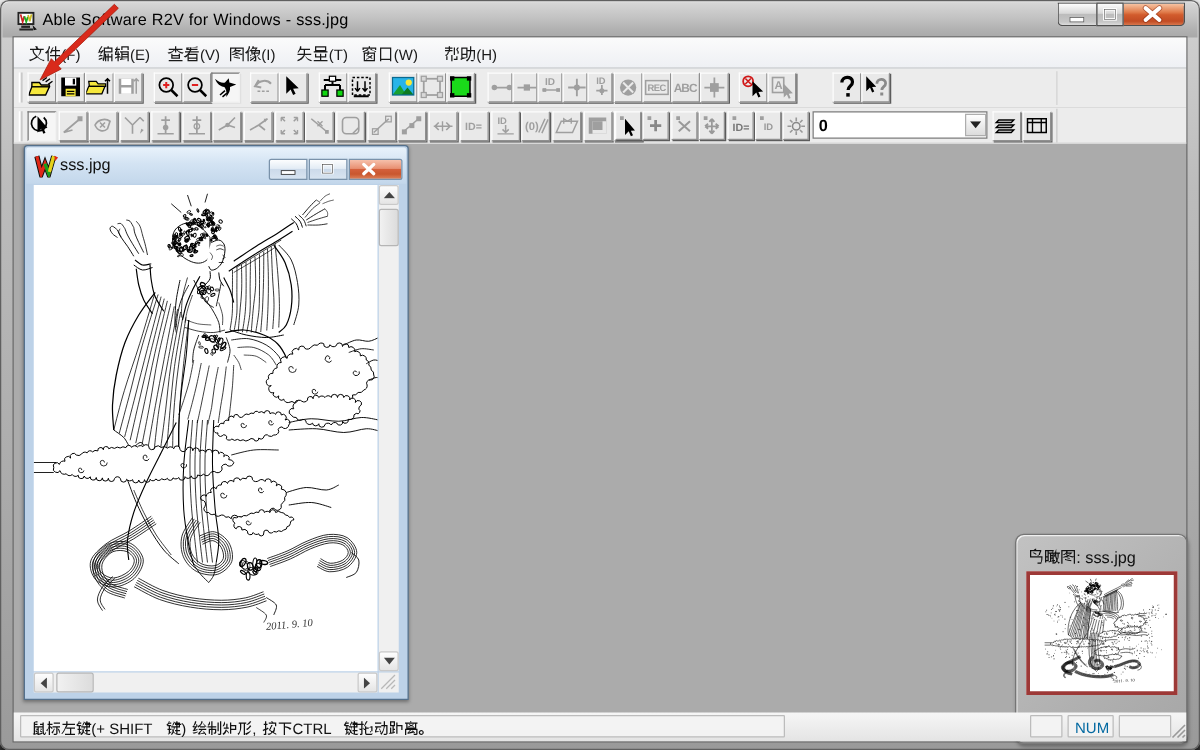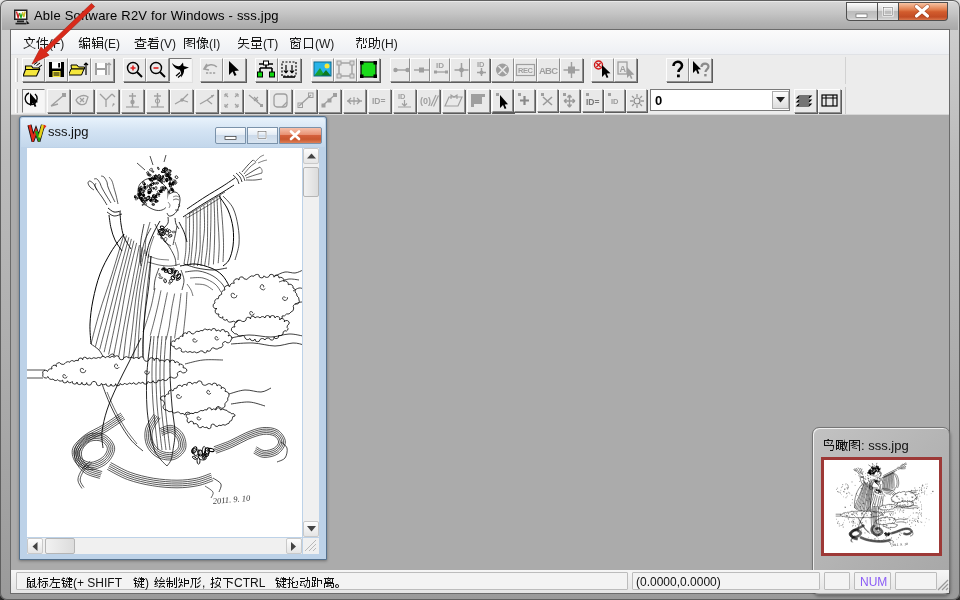--- a/index.html
+++ b/index.html
@@ -1109,26 +1109,23 @@
       </svg></div>
 </div>
 <div id="status">
 <div class="sbox" style="left:5px;width:612px"><svg width="612" height="18" viewBox="0 0 612 18">
         <text x="56.0" y="14.0" font-size="12px" fill="#111" font-family="Liberation Sans, sans-serif"> (+ SHIFT </text>
         <text x="128.1" y="14.0" font-size="12px" fill="#111" font-family="Liberation Sans, sans-serif">) </text>
         <text x="184.9" y="14.0" font-size="12px" fill="#111" font-family="Liberation Sans, sans-serif">, </text>
         <text x="217.0" y="14.0" font-size="12px" fill="#111" font-family="Liberation Sans, sans-serif"> CTRL </text>
         <path fill="#111" d="M17 9C17 13 17 15 19 15C19 15 19 15 20 13C19 13 19 13 19 13C19 14 19 14 19 14C18 14 18 13 18 9ZM11 10C12 10 12 11 13 11L13 10C13 10 12 10 12 10ZM11 12C12 12 12 13 12 13L13 12C13 12 12 12 12 11ZM15 10C15 10 16 11 16 11L17 10C16 10 16 10 15 10ZM15 12C15 12 16 13 16 13L17 12C16 12 16 12 15 11ZM15 6V7H17V8H11V7H13V6H11V5C12 5 13 5 13 5L13 4C12 4 11 4 10 5V9H18V5H15V5H17V6ZM10 15C10 15 10 15 13 14C13 14 13 14 13 13L11 14V9H10V13C10 14 10 14 9 14C10 14 10 15 10 15ZM13 15C14 15 14 15 17 14C17 14 17 13 17 13L14 14V9H13V13C13 14 13 14 13 14C13 14 13 15 13 15Z M26 5V6H31V5ZM29 10C30 11 30 13 31 14L31 14C31 13 31 11 30 10ZM26 10C26 11 25 12 24 13C25 13 25 14 25 14C26 13 26 11 27 10ZM25 8V9H28V14C28 14 28 14 27 14C27 14 27 14 26 14C26 14 26 15 26 15C27 15 28 15 28 15C28 15 29 14 29 14V9H31V8ZM22 4V6H21V7H22C22 9 21 11 20 11C20 12 21 12 21 12C21 11 22 10 22 9V15H23V9C24 9 24 10 24 10L25 10C25 9 24 8 23 8V7H25V6H23V4Z M36 4C36 5 36 5 36 6H33V7H36C35 9 34 12 32 14C33 14 33 14 33 14C34 13 35 11 36 9V10H39V14H35V15H43V14H40V10H43V9H36C36 9 37 8 37 7H43V6H37C37 5 37 5 37 4Z M45 10V11H46V13C46 14 46 14 45 14C46 14 46 15 46 15C46 15 46 14 48 13C48 13 48 13 48 12L47 13V11H48V10H47V8H48V7H45C45 7 46 7 46 6H48V5H46C46 5 47 4 47 4L46 4C46 5 45 6 44 7C44 7 45 8 45 8L45 7V8H46V10ZM51 5V6H52V6H51V7H52V8H51V9H52V10H51V10H52V11H51V12H52V14H53V12H55V11H53V10H55V10H53V9H55V7H56V6H55V5H53V4H52V5ZM53 7H54V8H53ZM53 6V6H54V6ZM48 9C48 9 48 9 49 9H50C50 10 50 11 49 11C49 11 49 11 49 10L48 10C49 11 49 12 49 12C49 13 48 14 47 14C48 15 48 15 48 15C49 15 49 14 50 13C51 14 52 15 54 15H55C55 15 55 14 56 14C55 14 54 14 54 14C52 14 51 14 50 12C50 11 51 10 51 8L50 8L50 8H49C50 7 50 6 51 5L50 4L50 5H48V5H50C49 6 49 7 49 8C49 8 48 8 48 8C48 9 48 9 48 9Z M117 10V11H118V13C118 14 118 14 117 14C118 14 118 15 118 15C118 15 118 14 120 13C120 13 120 13 120 12L119 13V11H120V10H119V8H120V7H117C117 7 118 7 118 6H120V5H118C118 5 119 4 119 4L118 4C118 5 117 6 116 7C117 7 117 8 117 8L117 7V8H118V10ZM123 5V6H124V6H123V7H124V8H123V9H124V10H123V10H124V11H123V12H124V14H125V12H127V11H125V10H127V10H125V9H127V7H128V6H127V5H125V4H124V5ZM125 7H126V8H125ZM125 6V6H126V6ZM120 9C120 9 121 9 121 9H122C122 10 122 11 121 11C121 11 121 11 121 10L120 10C121 11 121 12 121 12C121 13 120 14 120 14C120 15 120 15 120 15C121 15 121 14 122 13C123 14 124 15 126 15H127C127 15 128 14 128 14C127 14 126 14 126 14C124 14 123 14 122 12C122 11 123 10 123 8L122 8L122 8H121C122 7 122 6 123 5L122 4L122 5H120V5H122C121 6 121 7 121 8C121 8 120 8 120 8C120 9 120 9 120 9Z M137 13 138 14C139 14 140 13 141 13L141 12C140 13 138 13 137 13ZM143 8V9H147V8ZM138 9C138 9 138 9 139 9C139 9 138 10 138 10C138 11 138 11 137 11C137 11 138 12 138 12C138 12 138 12 141 11C141 11 141 10 141 10L139 11C140 9 141 8 141 7L140 6C140 7 140 7 140 8L138 8C139 7 140 6 140 4L139 4C139 5 138 7 138 7C138 8 137 8 137 8C137 8 137 9 138 9ZM142 15C142 15 142 14 147 14C147 14 147 15 147 15L148 15C148 14 147 13 146 12L145 12C146 12 146 13 146 13L143 14C143 13 144 12 145 11H148V10H142V11H144C143 12 142 13 142 13C142 14 141 14 141 14C141 14 142 14 142 15ZM144 4C144 6 143 7 141 8C141 8 141 9 142 9C143 8 144 7 145 5C146 7 147 8 148 9C148 8 148 8 148 8C147 7 146 6 145 5L145 4Z M157 5V12H158V5ZM159 4V14C159 14 159 14 159 14C159 14 158 14 157 14C157 14 158 15 158 15C158 15 159 15 159 15C160 15 160 14 160 14V4ZM151 4C150 5 150 7 149 7C150 7 150 8 150 8C150 7 151 7 151 6H152V8H149V9H152V10H150V14H151V11H152V15H153V11H155V13C155 13 155 13 155 13C155 13 154 13 154 13C154 13 154 14 154 14C155 14 155 14 155 14C156 14 156 13 156 13V10H153V9H156V8H153V6H156V6H153V4H152V6H151C151 5 151 5 151 4Z M168 8H171V10H168ZM172 5H167V14H172V14H168V11H172V7H168V5H172ZM163 4C162 5 162 7 161 8C162 8 162 8 162 8C162 8 163 7 163 6H164V8L164 9H162V10H164C163 11 163 13 161 14C161 14 162 15 162 15C163 14 164 13 164 12C165 12 165 13 166 14L166 13C166 13 165 11 164 11C164 10 164 10 164 10H166V9H165L165 8V6H166V6H163C163 5 163 5 163 4Z M183 4C182 5 181 6 180 7C180 7 180 7 180 7C182 7 183 6 184 4ZM183 7C183 8 181 10 180 10C180 10 180 11 181 11C182 10 183 9 184 8ZM184 11C183 12 181 13 179 14C179 14 180 15 180 15C182 14 183 13 184 11ZM178 6V9H176V6ZM173 9V9H175C175 11 175 13 173 14C174 15 174 15 174 15C175 13 176 11 176 9H178V15H179V9H180V9H179V6H180V5H174V6H175V9Z M202 9C202 11 202 11 201 12C200 12 200 11 199 11C199 11 200 10 200 9ZM198 11C199 12 200 12 200 13C200 13 199 14 197 14C197 14 198 15 198 15C199 15 200 14 201 13C202 14 203 14 204 15L204 14C204 14 203 13 202 13C203 12 203 11 203 9H205V9H200C201 8 201 7 201 7L200 7C200 7 200 8 199 9H197V9H199C199 10 198 11 198 11ZM198 5V8H198V6H203V8H204V5H202C201 5 201 4 201 4L200 4C200 4 200 5 201 5ZM195 4V6H194V7H195V10L193 11L194 12L195 11V14C195 14 195 14 195 14C195 14 194 14 194 14C194 14 194 15 194 15C195 15 195 15 196 15C196 15 196 14 196 14V11L198 10L197 9L196 10V7H197V6H196V4Z M206 5V6H210V15H211V9C213 9 214 10 215 11L216 10C215 9 213 8 211 8L211 8V6H216V5Z M259 10V11H260V13C260 14 260 14 259 14C259 14 260 15 260 15C260 15 260 14 262 13C262 13 262 13 262 12L261 13V11H262V10H261V8H262V7H259C259 7 260 7 260 6H262V5H260C260 5 260 4 261 4L260 4C259 5 259 6 258 7C258 7 259 8 259 8L259 7V8H260V10ZM265 5V6H266V6H265V7H266V8H265V9H266V10H265V10H266V11H265V12H266V14H267V12H269V11H267V10H269V10H267V9H269V7H270V6H269V5H267V4H266V5ZM267 7H268V8H267ZM267 6V6H268V6ZM262 9C262 9 262 9 263 9H264C264 10 264 11 263 11C263 11 263 11 263 10L262 10C262 11 263 12 263 12C263 13 262 14 261 14C262 15 262 15 262 15C263 15 263 14 263 13C265 14 266 15 268 15H269C269 15 269 14 270 14C269 14 268 14 268 14C266 14 265 14 264 12C264 11 264 10 265 8L264 8L264 8H263C264 7 264 6 265 5L264 4L264 5H262V5H264C263 6 263 7 263 8C262 8 262 8 262 8C262 9 262 9 262 9Z M272 4V6H270V7H272V10L270 10L271 11L272 11V14C272 14 272 14 272 14C272 14 271 14 271 14C271 14 271 15 271 15C272 15 272 15 272 15C273 15 273 14 273 14V10L274 10L274 9L273 10V7H274V6H273V4ZM276 4C275 5 275 7 274 8C274 8 274 8 275 8C275 8 275 7 276 6H281V6H276C276 5 277 5 277 4ZM275 8V10L274 10L274 11L275 11V13C275 15 276 15 277 15C277 15 280 15 280 15C281 15 281 14 281 13C281 13 281 13 281 13C281 14 280 14 280 14C279 14 277 14 277 14C276 14 276 14 276 13V10L278 10V13H278V9L280 9C280 10 280 11 280 12C280 12 280 12 280 12C279 12 279 12 279 12C279 12 279 12 279 13C279 13 280 13 280 12C280 12 281 12 281 12C281 11 281 10 281 8L281 8L280 8L280 8L280 8L278 9V7H278V9L276 9V8Z M283 5V6H288V5ZM290 4C290 5 290 6 290 7H288V8H290C290 10 289 13 287 14C288 14 288 15 288 15C290 13 290 11 291 8H292C292 12 292 13 292 14C292 14 292 14 291 14C291 14 290 14 290 14C290 14 290 15 290 15C291 15 291 15 292 15C292 15 292 15 293 14C293 14 293 12 293 7C293 7 293 7 293 7H291C291 6 291 5 291 4ZM283 13 283 13V13C283 13 284 13 287 12L287 13L288 13C288 12 287 11 287 10L286 10C286 10 287 11 287 12L284 12C284 11 285 10 285 9H288V8H283V9H284C284 10 283 11 283 12C283 12 283 13 283 13C283 13 283 13 283 13Z M296 5H298V7H296ZM301 8H304V11H301ZM305 5H300V14H305V14H301V11H305V7H301V5H305ZM294 14 295 14C296 14 298 14 299 13L299 12L298 13V11H299V10H298V8H299V4H295V8H297V13L296 13V9H295V13Z M311 4C311 4 311 5 312 5H307V6H317V5H312C312 5 312 4 312 4ZM309 14C310 14 310 14 314 13C314 13 314 14 314 14L315 13C315 13 314 12 313 11L313 12L313 12L310 13C311 12 311 12 312 11H316V14C316 14 316 14 316 14C315 14 315 14 314 14C314 14 314 15 314 15C315 15 316 15 316 15C317 15 317 14 317 14V10H312L313 10H316V6H315V9H309V6H308V10H311C311 10 311 10 311 10H307V15H308V11H311C310 12 310 12 310 12C310 13 309 13 309 13C309 13 309 14 309 14ZM314 6C313 6 313 7 312 7C311 7 311 6 310 6L310 6C310 7 311 7 311 7C311 8 310 8 309 8C310 8 310 9 310 9C311 8 311 8 312 8C313 8 313 8 314 9L314 8C314 8 313 8 313 7C313 7 314 7 314 6Z M320 11C319 11 318 12 318 13C318 14 319 15 320 15C321 15 322 14 322 13C322 12 321 11 320 11ZM320 14C320 14 319 14 319 13C319 12 320 12 320 12C321 12 321 12 321 13C321 14 321 14 320 14Z"></path>
       </svg></div>
-<div class="sbox" style="left:621px;width:188px">
-      <div class="abs" style="left:3px;top:2px;font-size:12px;color:#111">(0.0000,0.0000)</div>
-    </div>
 <div class="sbox" style="left:813px;width:26px"></div>
 <div class="sbox" style="left:843px;width:37px">
-      <div class="abs" style="left:5px;top:2px;font-size:12px;color:#8b5cf6">NUM</div>
+      <div class="abs" style="left:5px;top:2px;font-size:12px;color:#0369a1">NUM</div>
     </div>
 <div class="sbox" style="left:884px;width:42px"></div>
 <svg class="abs" style="left:926px;top:9px" width="12" height="12">
       <path d="M11 1 L1 11 M11 5 L5 11 M11 9 L9 11" stroke="#999" stroke-width="1.3"></path>
     </svg>
 </div>
 <svg class="abs" style="left:0;top:0" width="130" height="100" viewBox="0 0 130 100">
 <path d="M91.5 3.4 L94.7 6.6 L46.5 52.6 L49 55.2 L32 64 L41 46.9 L43.5 49.4 Z" fill="#d92a1b"></path>
 <path d="M91.5 3.4 L94.7 6.6 L46.5 52.6 L49 55.2 L32 64 L41 46.9 L43.5 49.4 Z" fill="none" stroke="#a51808" stroke-width="0.6"></path>
 </svg>

